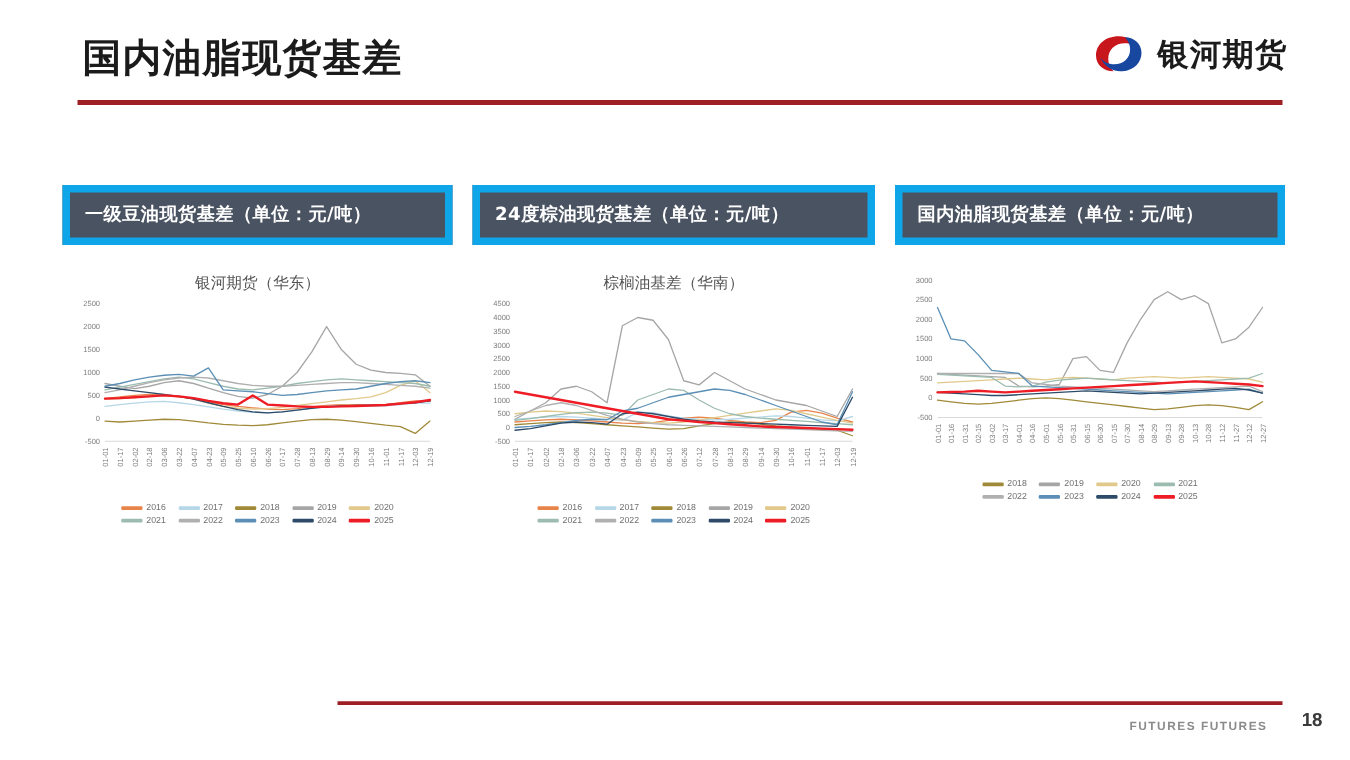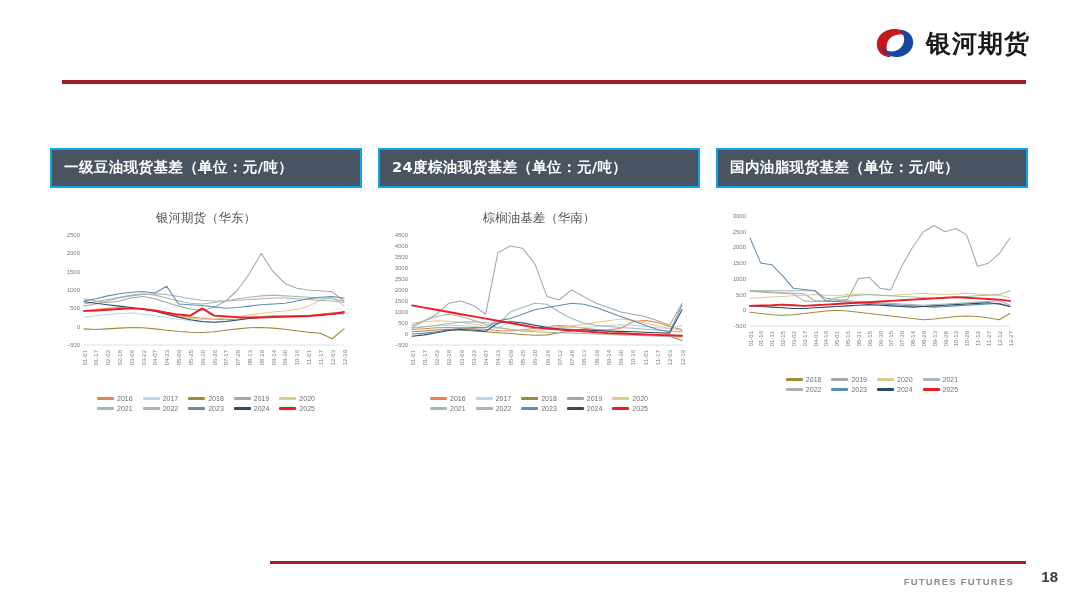--- a/index.html
+++ b/index.html
@@ -30,21 +30,21 @@
   
   .panel{position:absolute;top:148px;}
   .panel-1{left:50px;width:312px;}
   .panel-2{left:378px;width:322px;}
   .panel-3{left:716px;width:312px;}
 
   .panel-head{
     background:#4a5361;color:#fff;
     font-size:14.5px;font-weight:bold;letter-spacing:.4px;
     padding:8px 10px 9px 12px;box-sizing:border-box;
-    border:2px solid #0ea5e9;
+    border:6px solid #0ea5e9;
     font-family:"DejaVu Sans","Liberation Sans",sans-serif;
     white-space:nowrap;
   }
   .panel-1 .panel-head{width:312px;}
   .panel-2 .panel-head{width:322px;}
   .panel-3 .panel-head{width:312px;}
 
   .chart-box{position:relative;margin-top:22px;}
   .chart-title{
     text-align:center;font-size:12.5px;color:#545454;
@@ -74,20 +74,21 @@
     font-size:15px;color:#3a3a3a;font-weight:bold;
     font-family:"Liberation Sans",sans-serif;
   }
 </style>
 </head>
 <body>
 
 <div class="slide">
 
   <div class="header">
+    <div class="page-title">国内油脂现货基差</div>
 
     <div class="brand">
       <svg class="brand-mark" viewBox="0 0 60 48">
         <path d="M30 4 C14 4 4 14 4 26 C4 37 13 44 24 44 C20 40 18 35 18 30 C18 19 26 12 37 12 C44 12 50 15 53 20 C50 10 41 4 30 4 Z" fill="#c8161d"></path>
         <path d="M34 44 C48 43 56 33 56 23 C56 12 47 5 37 5 C41 9 43 14 43 19 C43 29 35 36 25 36 C18 36 12 33 9 28 C13 38 23 45 34 44 Z" fill="#17479e"></path>
         <circle cx="30" cy="24" r="5" fill="#ffffff"></circle>
       </svg>
       <div class="brand-text">银河期货</div>
     </div>
 

